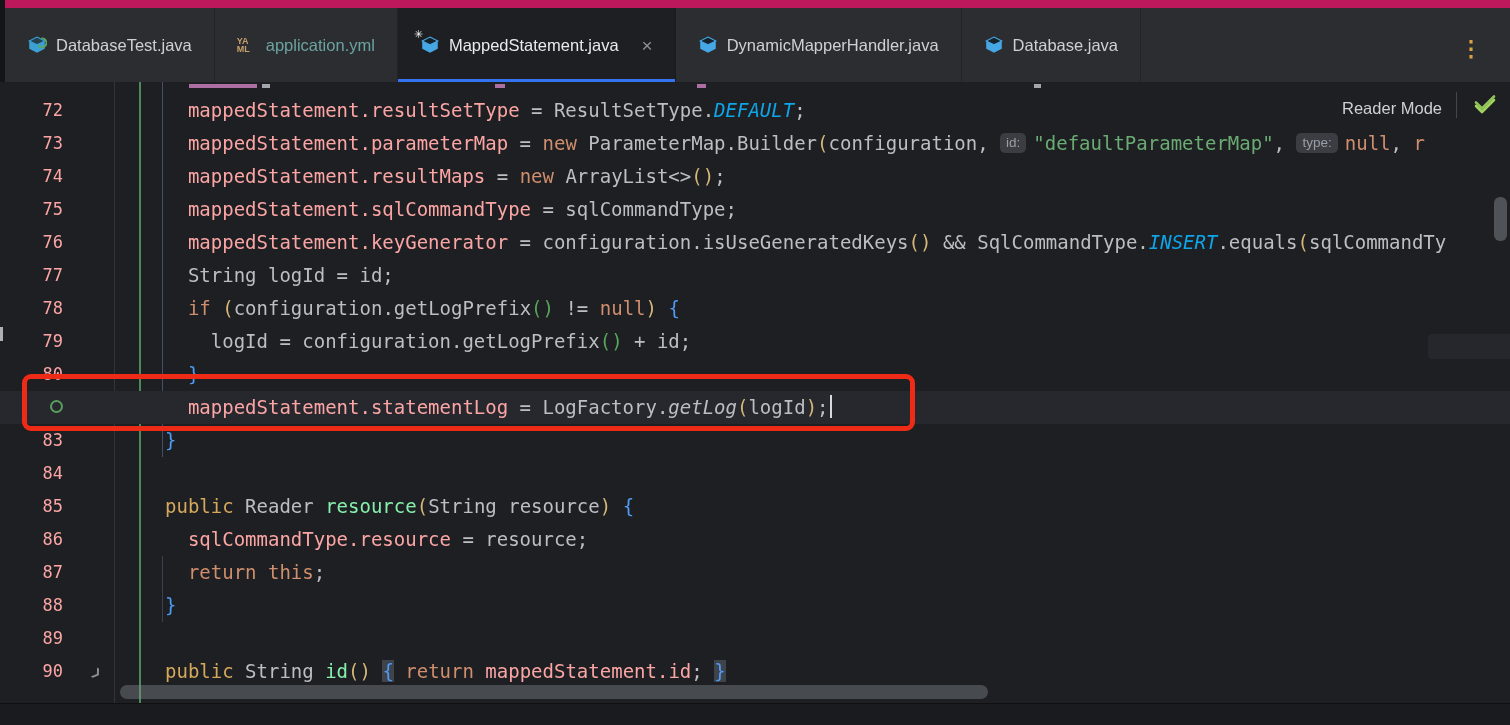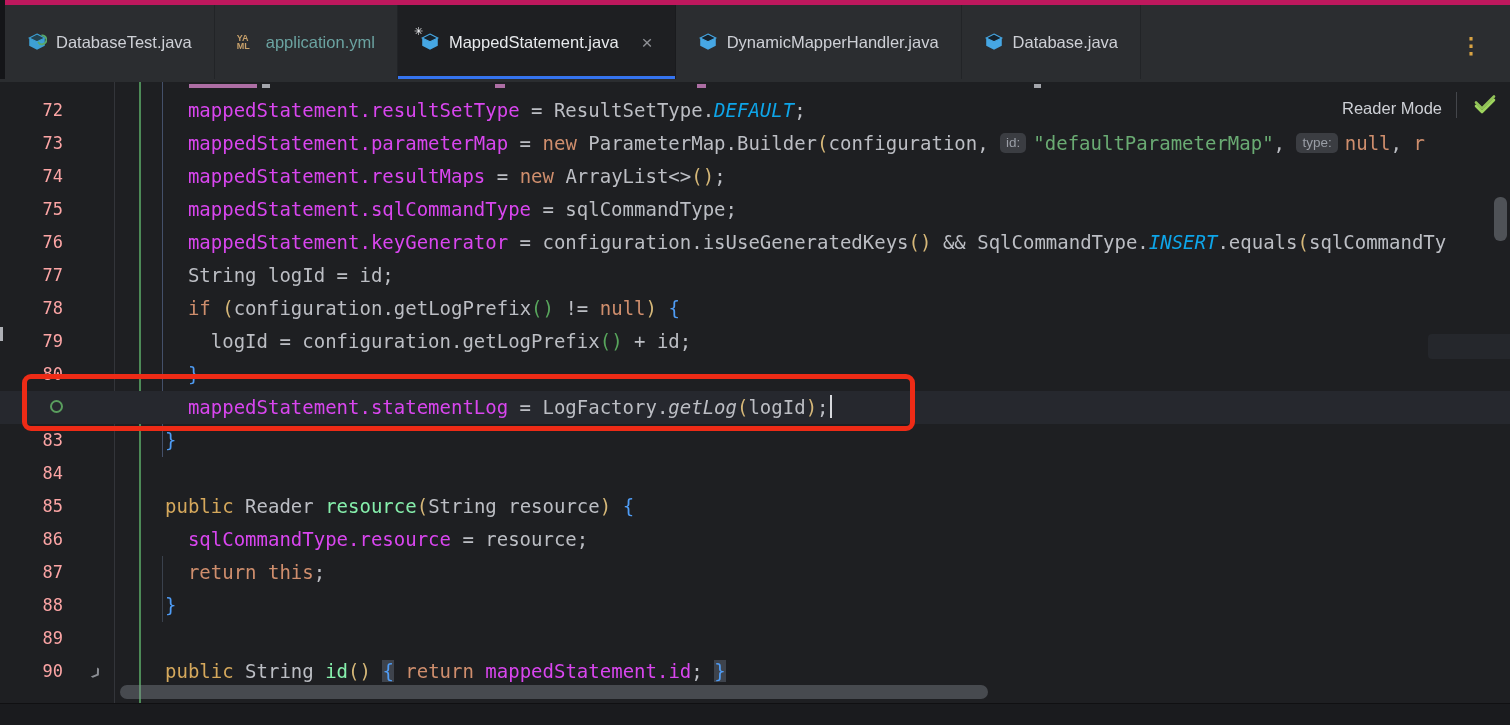--- a/index.html
+++ b/index.html
@@ -2,21 +2,21 @@
 <html><head>
 <meta charset="utf-8">
 <style>
   * { margin:0; padding:0; box-sizing:border-box; }
   html,body { width:1510px; height:725px; overflow:hidden; background:#1e1f22;
               font-family:"Liberation Sans", sans-serif; }
   .stage { position:relative; width:1510px; height:725px; background:#1e1f22; overflow:hidden; }
 
   
   .tabbar { position:absolute; top:0; left:0; right:0; height:82px;
-            background:#2b2d30; border-top:5px solid #be185d; }
+            background:#2b2d30; border-top:8px solid #be185d; }
   .tabbar .left-sliver { position:absolute; left:0; top:-8px; width:5px; height:82px; background:#141518; }
   .tabs { display:flex; height:74px; margin-left:5px; }
   .tab { position:relative; display:flex; align-items:center; gap:9px;
          padding:0 22px; height:74px; border-right:1px solid #222427;
          font-size:16.5px; color:#ced0d6; cursor:default; background:#2b2d30; }
   .tab.active { background:#1e1f22; color:#e8eaed; border-right:1px solid #1a1b1e; }
   .tab.active::after { content:""; position:absolute; left:0; right:0; bottom:0;
                        height:3px; background:#3574f0; }
   .tab .icon-wrap { position:relative; width:20px; height:20px; flex:none; }
   .tab .modified-star { position:absolute; top:-6px; left:-6px; color:#f4f5f7;
@@ -43,21 +43,21 @@
   .gutter { flex:none; width:165px; position:relative; }
   .lnum { position:absolute; left:1px; top:0; width:62px; text-align:right;
           color:#fca5a5; font-size:17px; }
   .bp-circle { display:inline-block; width:13px; height:13px; border:2px solid #5a9e5e;
                border-radius:50%; margin-top:8px; }
   .fold { position:absolute; left:92px; top:2px; color:#8b8e94; font-size:15px;
           transform:rotate(35deg); }
   .ct { flex:1; overflow:hidden; }
 
   .c-def  { color:#bcbec4; }
-  .c-fld  { color:#d946ef; }
+  .c-fld  { color:#fca5a5; }
   .c-kw   { color:#cf8e6d; }
   .c-mod  { color:#d5a85c; }
   .c-str  { color:#6aab73; }
   .c-py   { color:#d5b778; }
   .c-pg   { color:#58a55c; }
   .c-bb   { color:#4f9cf5; }
   .c-bbh  { color:#4f9cf5; background:#3e434c; }
   .c-mth  { color:#86efac; }
   .c-itfld{ color:#0ea5e9; font-style:italic; }
   .c-itdef{ color:#bcbec4; font-style:italic; }

